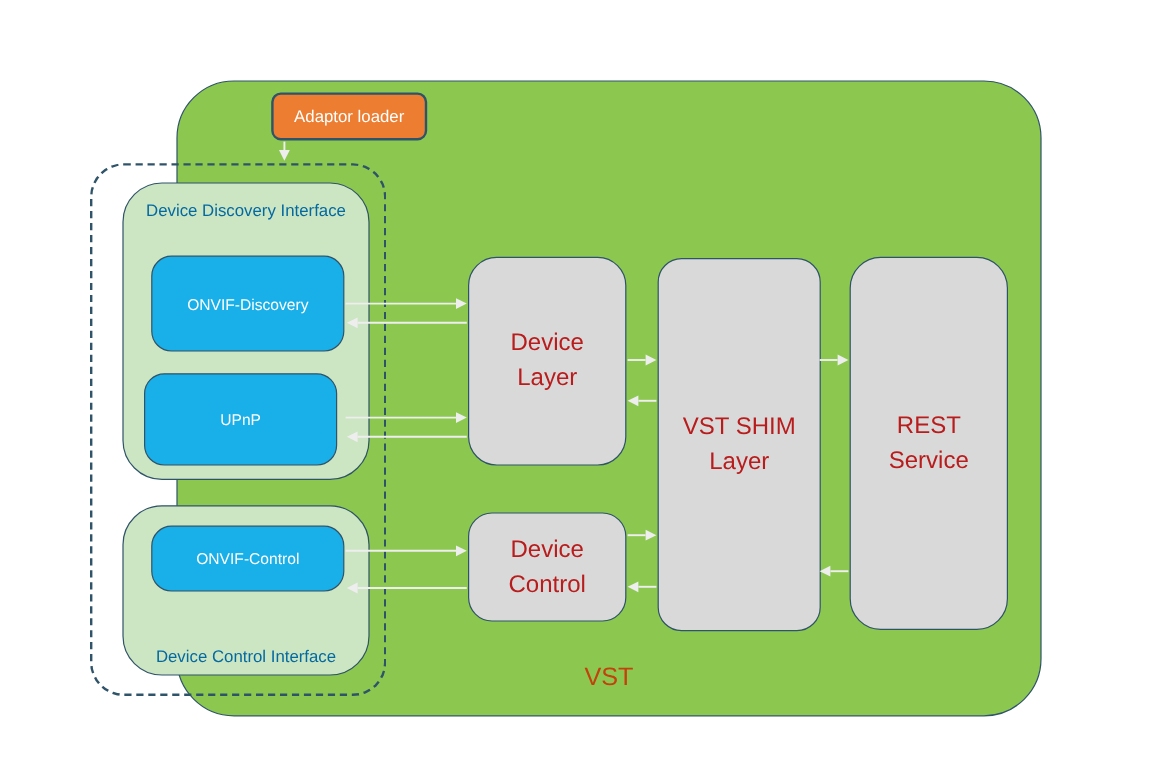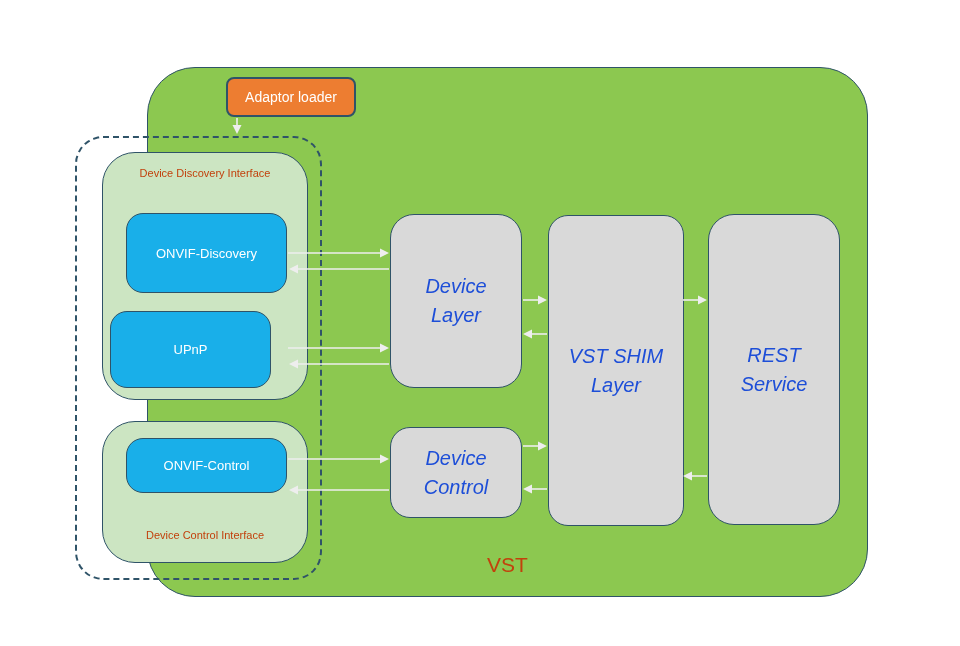--- a/index.html
+++ b/index.html
@@ -59,51 +59,50 @@
     background: #CCE5C2;
     border: 1.6px solid #2F5368;
     border-radius: 33px;
     z-index: 3;
   }
   .group-discovery { left: 102px; top: 152px; width: 206px; height: 248px; }
   .group-control   { left: 102px; top: 421px; width: 206px; height: 142px; }
   .group-label {
     position: absolute; left: 0; width: 100%;
     text-align: center;
-    font-size: 11px;
-    color: #c2410c;
+    font-size: 14px;
+    color: #0369a1;
   }
   .group-label.top    { top: 14px; }
-  .group-label.bottom { bottom: 21px; margin-top: 28px; }
+  .group-label.bottom { bottom: 7px; margin-top: 28px; }
 
   
   .blue-box {
     background: #19AFE9;
     border: 1.6px solid #2F5368;
     border-radius: 17px;
     display: flex; align-items: center; justify-content: center;
     color: #ffffff;
     font-size: 13px;
     z-index: 4;
   }
   .box-onvif-discovery { left: 126px; top: 213px; width: 161px; height: 80px; }
-  .box-upnp            { left: 110px; top: 311px; width: 161px; height: 77px; align-items: center; }
+  .box-upnp            { left: 120px; top: 311px; width: 161px; height: 77px; align-items: center; }
   .box-onvif-control   { left: 126px; top: 438px; width: 161px; height: 55px; }
 
   
   .gray-box {
     background: #D9D9D9;
     border: 1.6px solid #2F5368;
     display: flex; flex-direction: column;
     align-items: center; justify-content: center;
-    color: #1d4ed8;
+    color: #b91c1c;
     font-size: 20px;
     line-height: 29px;
     z-index: 2;
-    font-style: italic;
   }
   .box-device-status  { left: 390px; top: 214px; width: 132px; height: 174px; border-radius: 24px; }
   .box-device-control { left: 390px; top: 427px; width: 132px; height: 91px;  border-radius: 20px; }
   .box-vst-shim       { left: 548px; top: 215px; width: 136px; height: 311px; border-radius: 20px; }
   .box-rest-service   { left: 708px; top: 214px; width: 132px; height: 311px; border-radius: 26px; }
 
   
   #arrows-layer {
     position: absolute; left: 0; top: 0;
     width: 960px; height: 646px;

